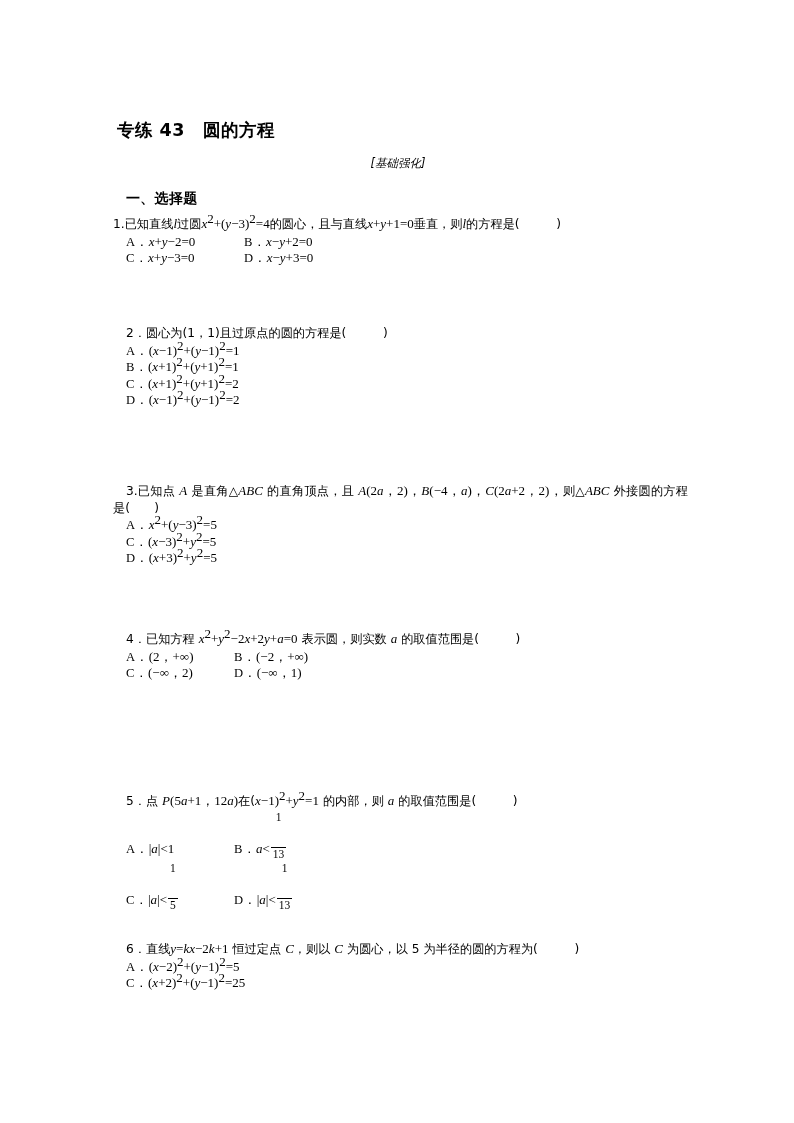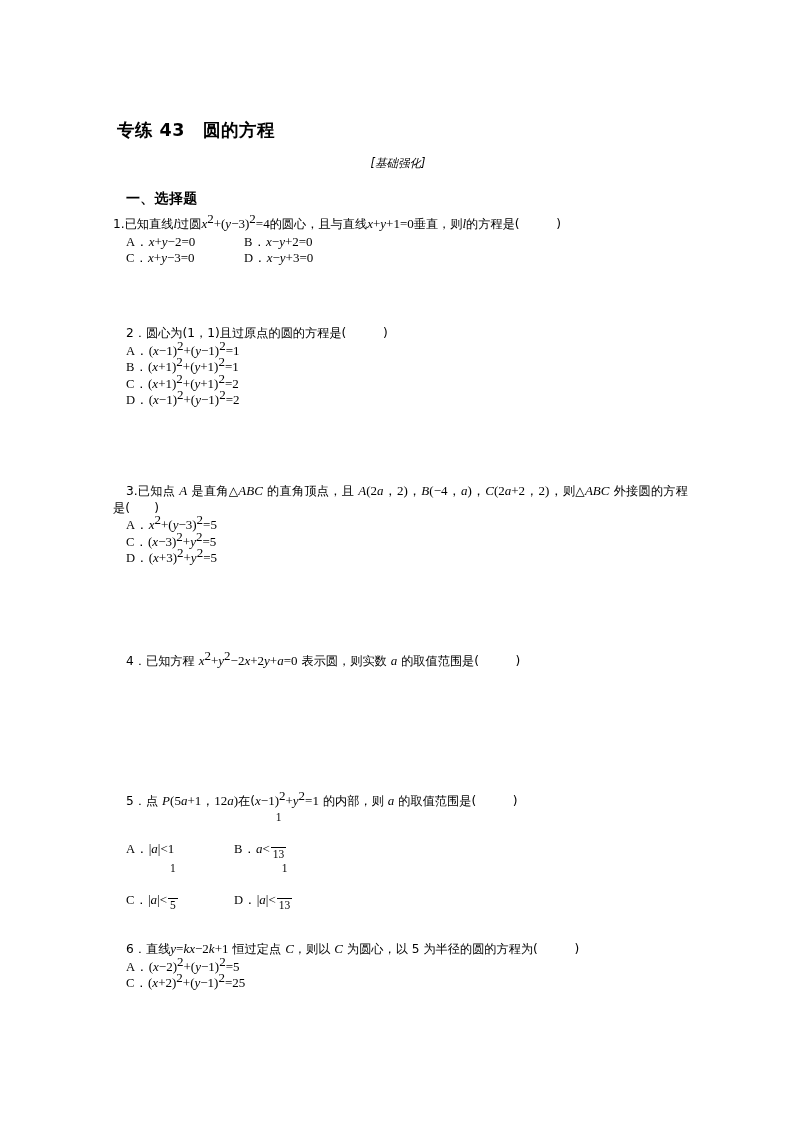--- a/index.html
+++ b/index.html
@@ -192,23 +192,31 @@
       </div>
       <div class="opt-row">
         <span class="opt"><span class="opt-lbl">C．</span><span class="m">(</span><span class="v">x</span><span class="m">−3)</span><sup class="m">2</sup><span class="m">+</span><span class="v">y</span><sup class="m">2</sup><span class="m">=5</span></span>
       </div>
       <div class="opt-row">
         <span class="opt"><span class="opt-lbl">D．</span><span class="m">(</span><span class="v">x</span><span class="m">+3)</span><sup class="m">2</sup><span class="m">+</span><span class="v">y</span><sup class="m">2</sup><span class="m">=5</span></span>
       </div>
     </div>
   </div>
 
-  <div class="question" style="top:653px;">
+  <div class="question" style="top:631px;">
     <div class="q-stem">
       <span class="cn">4．已知方程</span> <span class="v">x</span><sup class="m">2</sup><span class="m">+</span><span class="v">y</span><sup class="m">2</sup><span class="m">−2</span><span class="v">x</span><span class="m">+2</span><span class="v">y</span><span class="m">+</span><span class="v">a</span><span class="m">=0</span> <span class="cn">表示圆，则实数</span> <span class="v">a</span> <span class="cn">的取值范围是(　　　)</span>
+    </div>
+    <div class="options">
+      <div class="opt-row">
+        <span class="opt w-a2"><span class="opt-lbl">A．</span><span class="m">(2，+∞)</span></span><span class="opt col2"><span class="opt-lbl">B．</span><span class="m">(−2，+∞)</span></span>
+      </div>
+      <div class="opt-row">
+        <span class="opt w-a2"><span class="opt-lbl">C．</span><span class="m">(−∞，2)</span></span><span class="opt col2"><span class="opt-lbl">D．</span><span class="m">(−∞，1)</span></span>
+      </div>
     </div>
   </div>
 
   <div class="question" style="top:793px;">
     <div class="q-stem">
       <span class="cn">5．点</span> <span class="v">P</span><span class="m">(5</span><span class="v">a</span><span class="m">+1，12</span><span class="v">a</span><span class="m">)</span><span class="cn">在(</span><span class="v">x</span><span class="m">−1)</span><sup class="m">2</sup><span class="m">+</span><span class="v">y</span><sup class="m">2</sup><span class="m">=1</span> <span class="cn">的内部，则</span> <span class="v">a</span> <span class="cn">的取值范围是(　　　)</span>
     </div>
     <div class="options">
       <div class="opt-row tall">
         <span class="opt w-a2"><span class="opt-lbl">A．</span><span class="m">|</span><span class="v">a</span><span class="m">|&lt;1</span></span><span class="opt col2"><span class="opt-lbl">B．</span><span class="v">a</span><span class="m">&lt;</span><span class="frac"><span class="num">1</span><span class="den">13</span></span></span>

